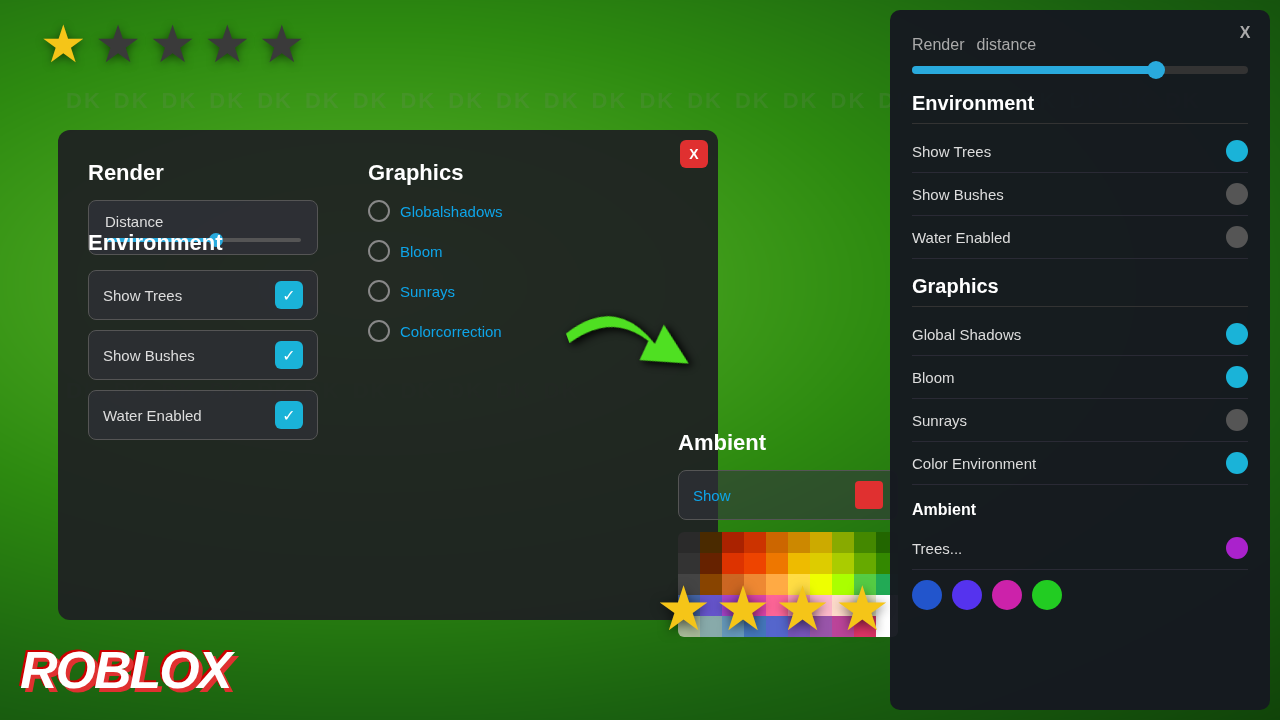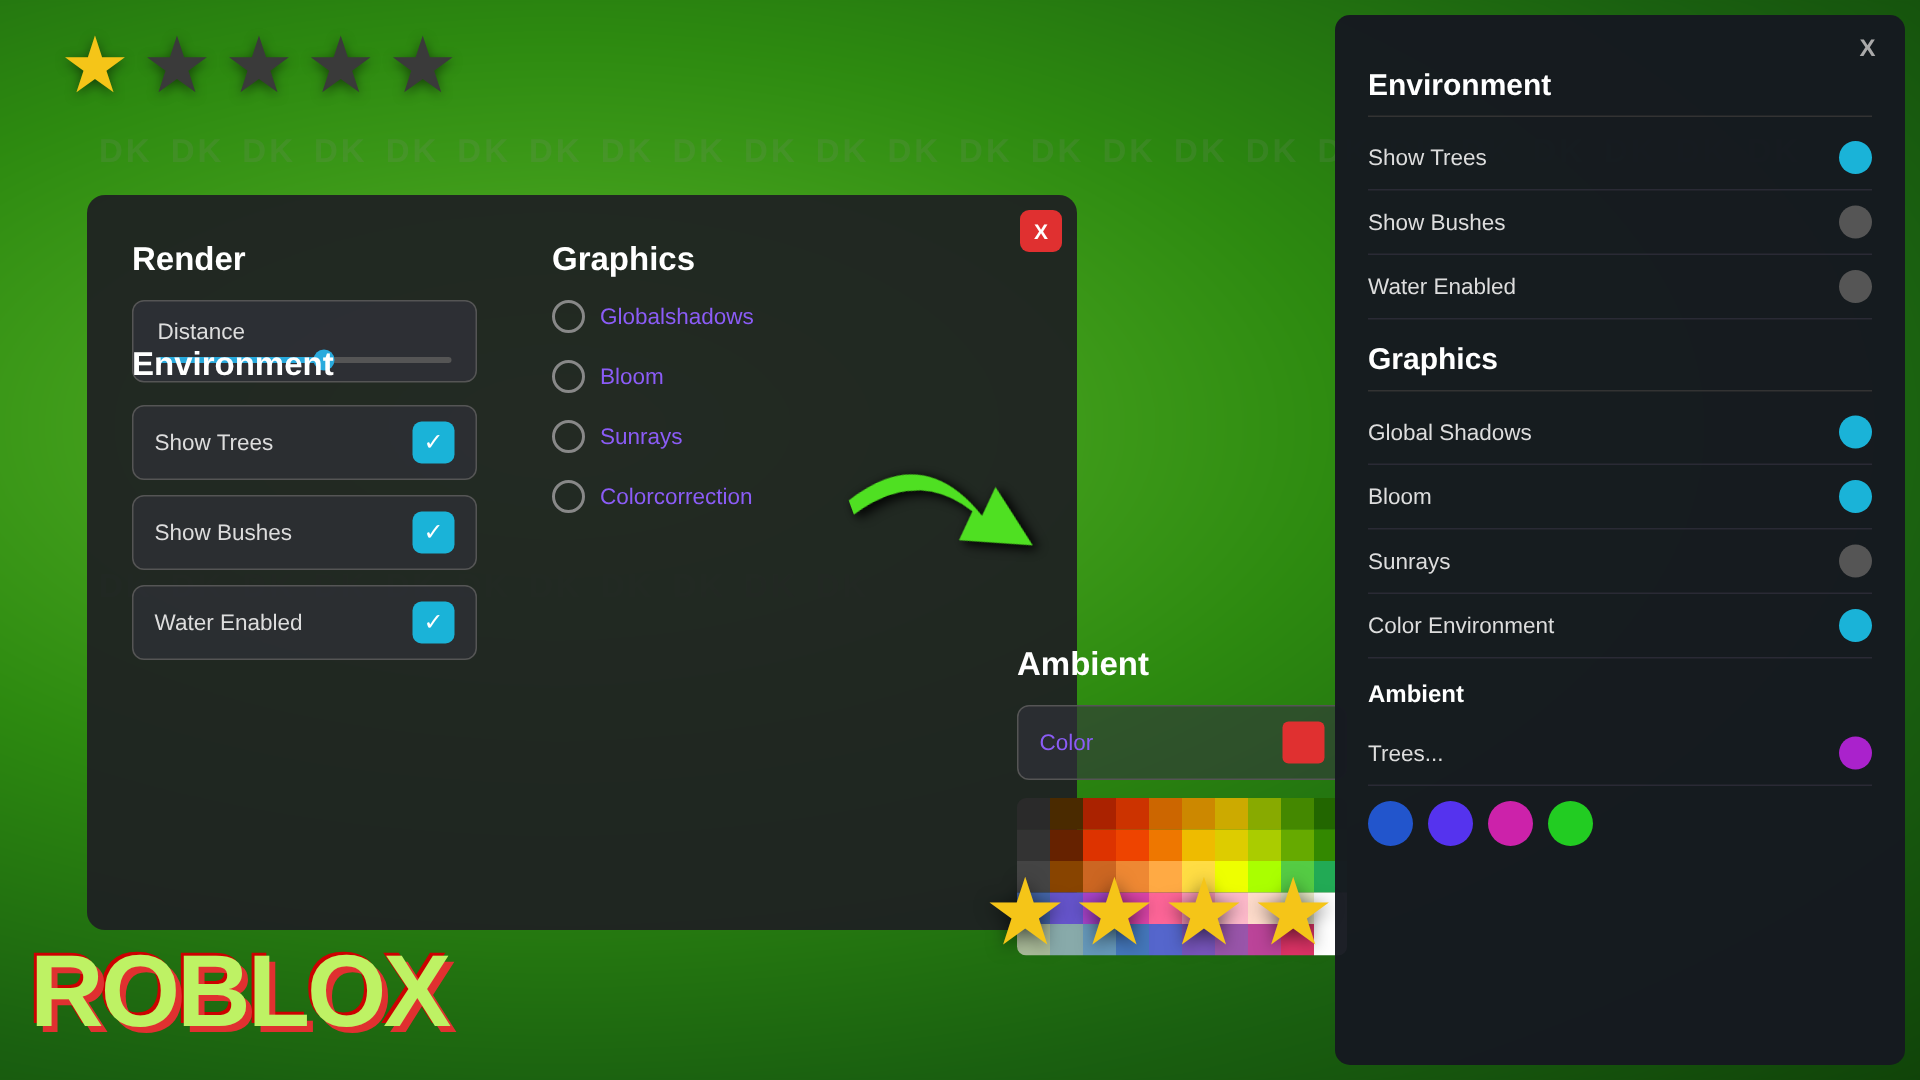--- a/index.html
+++ b/index.html
@@ -185,21 +185,21 @@
       margin-bottom: 18px;
     }
     .radio-circle {
       width: 22px;
       height: 22px;
       border-radius: 50%;
       border: 2px solid #888;
       background: transparent;
     }
     .radio-label {
-      color: #8b5cf6;
+      color: #0ea5e9;
       font-size: 15px;
     }
 
     
     .ambient-section {
       position: absolute;
       top: 270px;
       left: 310px;
     }
     .color-box {
@@ -367,25 +367,26 @@
     .roblox-logo {
       position: absolute;
       bottom: 20px;
       left: 20px;
       z-index: 10;
       display: flex;
       align-items: center;
       gap: 0;
     }
     .roblox-text {
-      font-size: 68px;
+      font-size: 52px;
       font-weight: 900;
-      color: #bef264;
+      color: #ffffff;
       text-shadow: 4px 4px 0 #e03030, -2px -2px 0 #c00;
       letter-spacing: -2px;
+      font-style: italic;
     }
 
     
     .color-swatches-row {
       display: flex;
       gap: 10px;
       margin-top: 10px;
     }
     .swatch-circle {
       width: 30px;
@@ -496,21 +497,21 @@
       <span class="radio-label">Sunrays</span>
     </div>
     <div class="radio-item">
       <div class="radio-circle"></div>
       <span class="radio-label">Colorcorrection</span>
     </div>
 
     <div class="ambient-section">
       <div class="section-title">Ambient</div>
       <div class="color-box">
-        <span class="radio-label">Color</span>
+        <span class="radio-label">Show</span>
         <div class="color-swatch"></div>
       </div>
 
       <div class="color-palette" id="color-palette">
           <div class="palette-cell" style="background: rgb(42, 42, 42);"></div>
           <div class="palette-cell" style="background: rgb(74, 42, 0);"></div>
           <div class="palette-cell" style="background: rgb(170, 34, 0);"></div>
           <div class="palette-cell" style="background: rgb(204, 51, 0);"></div>
           <div class="palette-cell" style="background: rgb(204, 102, 0);"></div>
           <div class="palette-cell" style="background: rgb(204, 136, 0);"></div>
@@ -570,20 +571,30 @@
         <feDropShadow dx="2" dy="3" stdDeviation="3" flood-color="rgba(0,0,0,0.6)"></feDropShadow>
       </filter>
     </defs>
     <path d="M20,30 Q80,10 100,70 L115,55 L125,100 L80,80 L95,65 Q70,25 20,40 Z" fill="#50e020" filter="url(#shadow)"></path>
   </svg>
 </div>
 
 <div class="right-panel">
   <div class="right-close-btn">X</div>
 
+  <div class="right-render">
+    <div class="right-render-title">
+      <span>Render</span>
+      <span style="font-size:16px; font-weight:400; color:#aaa; margin-left:6px;">distance</span>
+    </div>
+    <div class="right-slider-track">
+      <div class="right-slider-fill"></div>
+      <div class="right-slider-thumb"></div>
+    </div>
+  </div>
 
   <div>
     <div class="right-section-title">Environment</div>
     <div class="divider"></div>
 
     <div class="toggle-row">
       <span class="toggle-label">Show Trees</span>
       <div class="toggle on"></div>
     </div>
     <div class="toggle-row">

